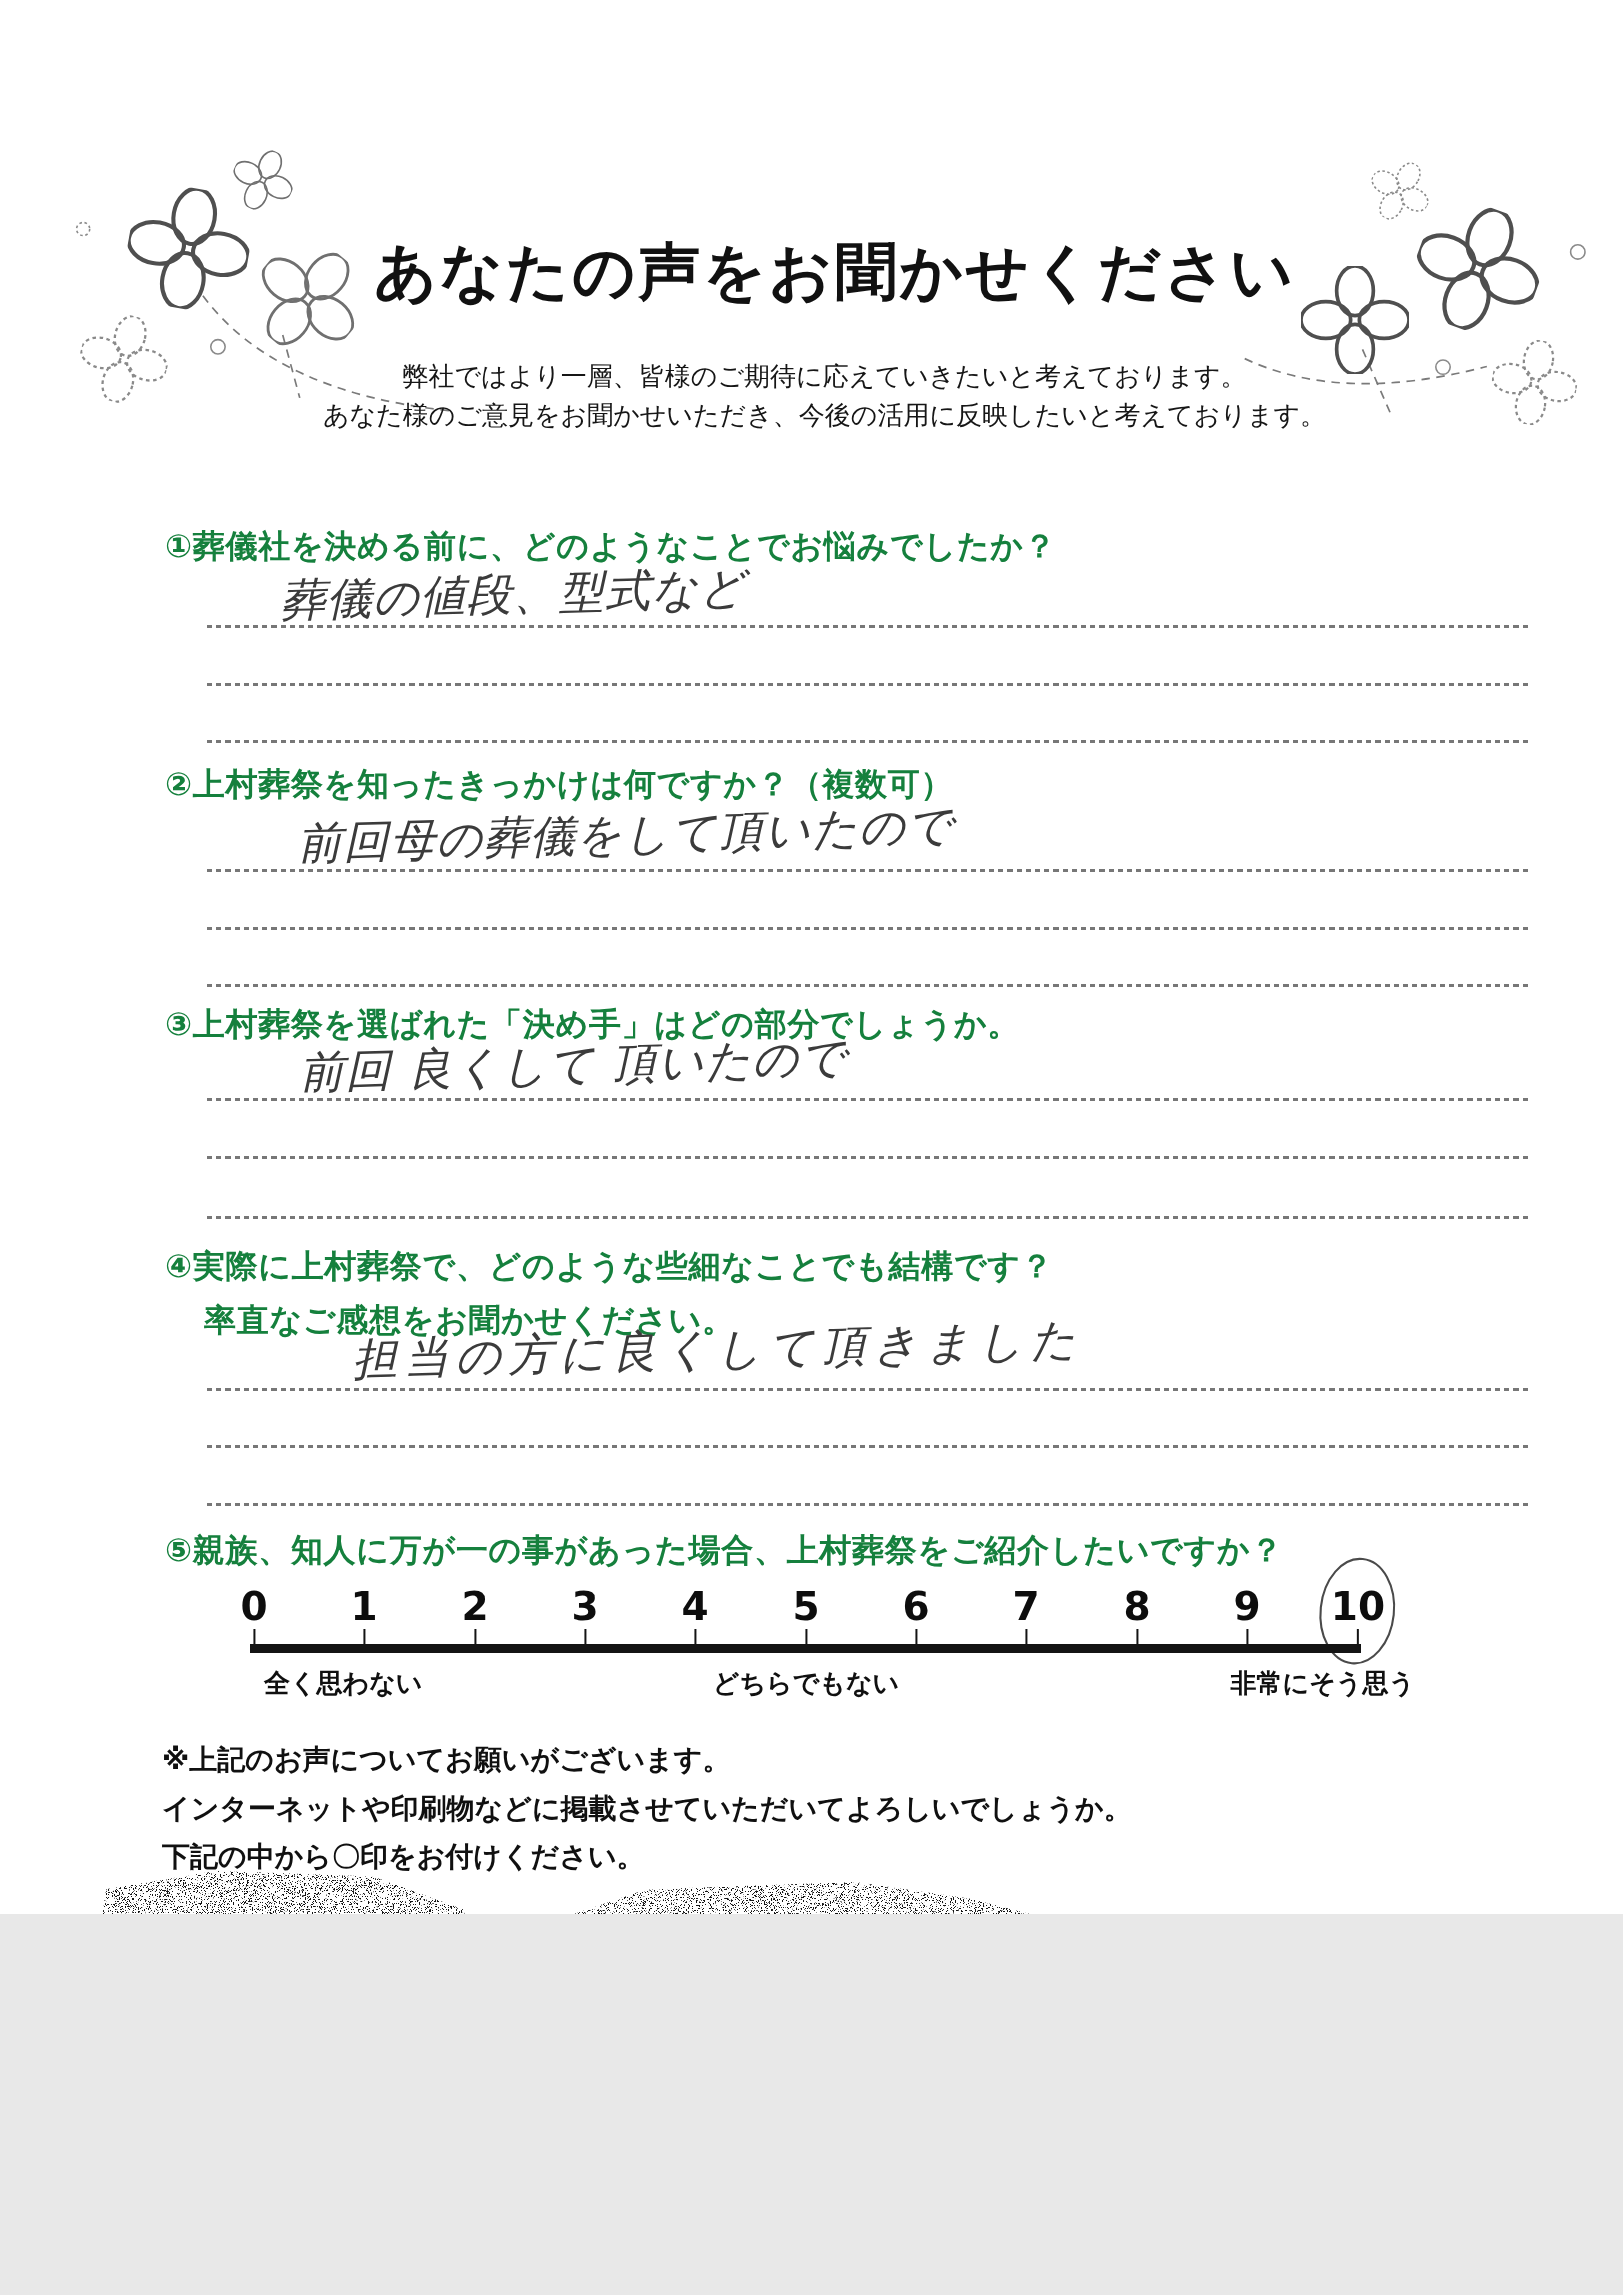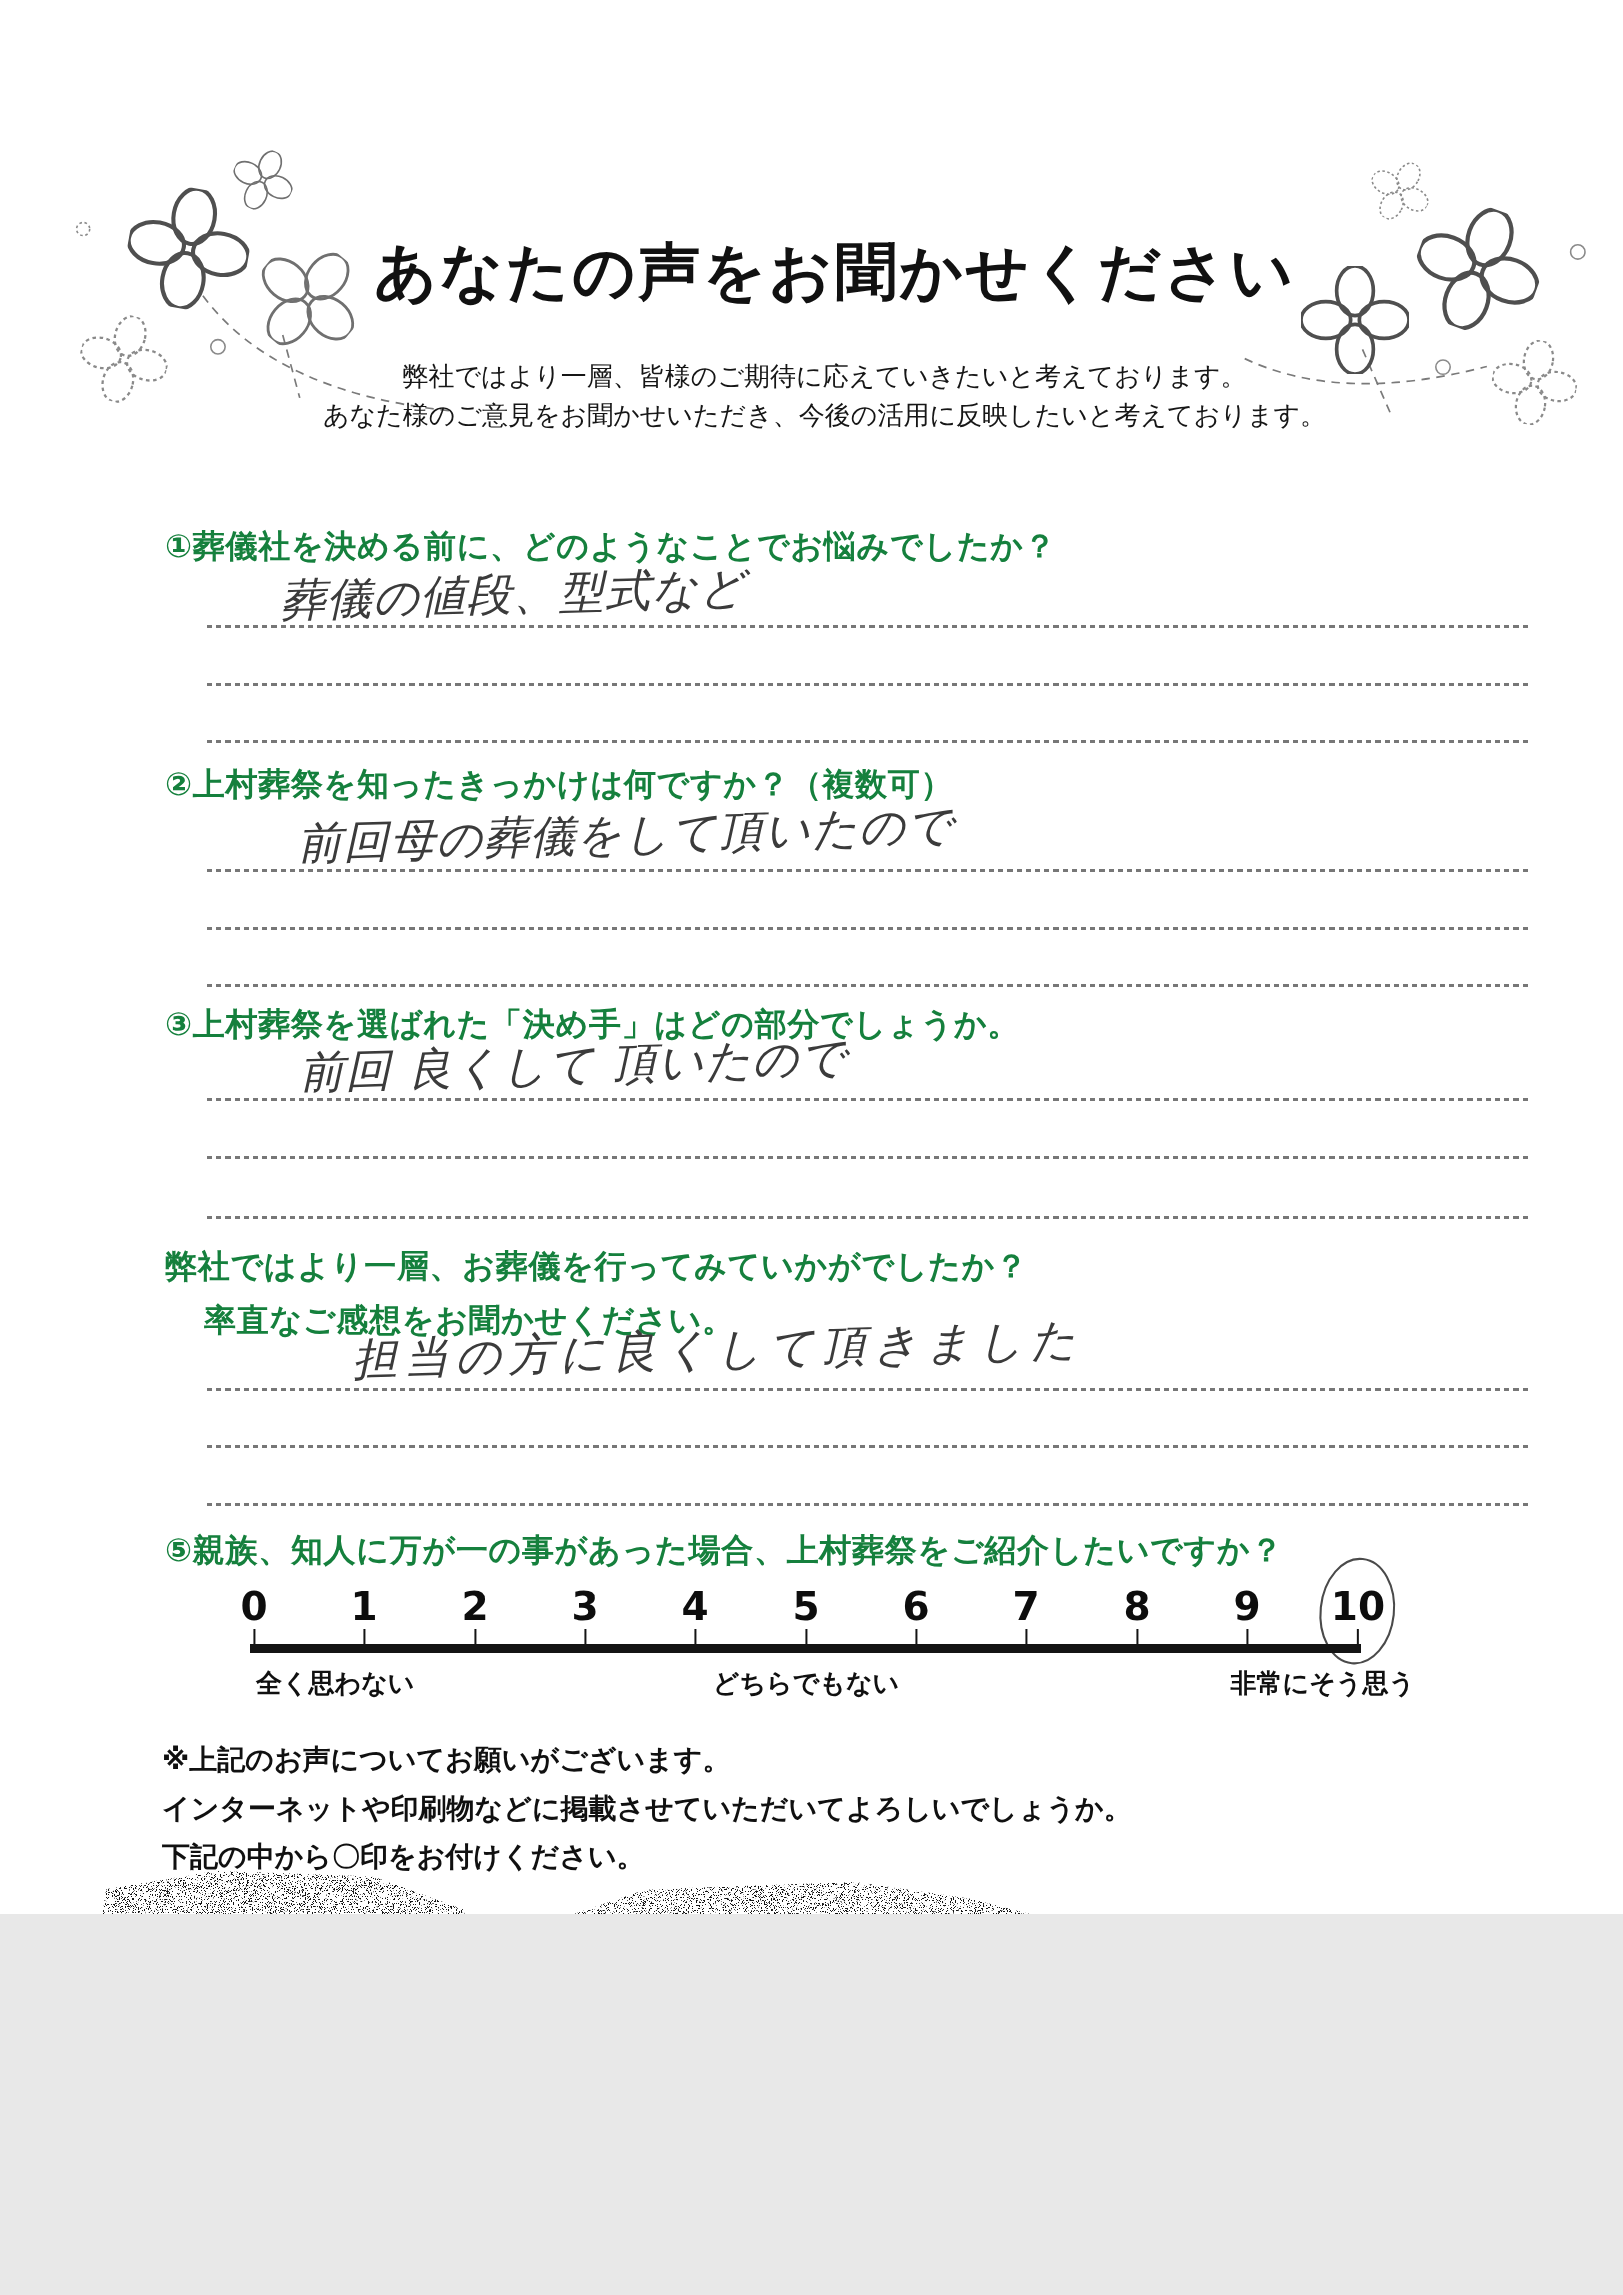--- a/index.html
+++ b/index.html
@@ -163,21 +163,21 @@
   <div class="abs dline" style="top:869px"></div>
   <div class="abs dline" style="top:927px"></div>
   <div class="abs dline" style="top:984px"></div>
 
   <div class="abs q-label" style="left:165px;top:1003px">③上村葬祭を選ばれた「決め手」はどの部分でしょうか。</div>
   <div class="abs answer" style="left:300px;top:1043px">前回 良くして 頂いたので</div>
   <div class="abs dline" style="top:1098px"></div>
   <div class="abs dline" style="top:1156px"></div>
   <div class="abs dline" style="top:1216px"></div>
 
-  <div class="abs q-label" style="left:165px;top:1245px">弊社ではより一層、お葬儀を行ってみていかがでしたか？</div>
+  <div class="abs q-label" style="left:165px;top:1245px">④実際に上村葬祭で、どのような些細なことでも結構です？</div>
   <div class="abs q-label" style="left:204px;top:1299px">率直なご感想をお聞かせください。</div>
   <div class="abs answer" style="left:353px;top:1330px;letter-spacing:6.5px">担当の方に良くして頂きました</div>
   <div class="abs dline" style="top:1388px"></div>
   <div class="abs dline" style="top:1445px"></div>
   <div class="abs dline" style="top:1503px"></div>
 
   <div class="abs q-label" style="left:165px;top:1529px">⑤親族、知人に万が一の事があった場合、上村葬祭をご紹介したいですか？</div>
   <div id="scale-ticks">
       <div class="tick" style="left: 254px;">
         <span class="num">0</span>
@@ -218,21 +218,21 @@
       <div class="tick" style="left: 1247px;">
         <span class="num">9</span>
         <i class="tickline"></i>
       </div>
       <div class="tick" style="left: 1358px;">
         <span class="num">10</span>
         <i class="tickline"></i>
       </div>
     </div>
   <div class="abs scalebar"></div>
-  <div class="abs scale-label" style="left:256px">全く思わない</div>
+  <div class="abs scale-label" style="left:264px">全く思わない</div>
   <div class="abs scale-label" style="left:806px;transform:translateX(-50%)">どちらでもない</div>
   <div class="abs scale-label" style="left:1415px;transform:translateX(-100%)">非常にそう思う</div>
 
   <div class="abs note" style="top:1741px">※上記のお声についてお願いがございます。</div>
   <div class="abs note" style="top:1790px">インターネットや印刷物などに掲載させていただいてよろしいでしょうか。</div>
   <div class="abs note" style="top:1838px">下記の中から〇印をお付けください。</div>
 
   <svg class="noise noise-left" style="left:98px;top:1871px" width="393" height="183" viewBox="0 0 600 280">
     <rect width="600" height="280" filter="url(#specks)"></rect>
   </svg>

